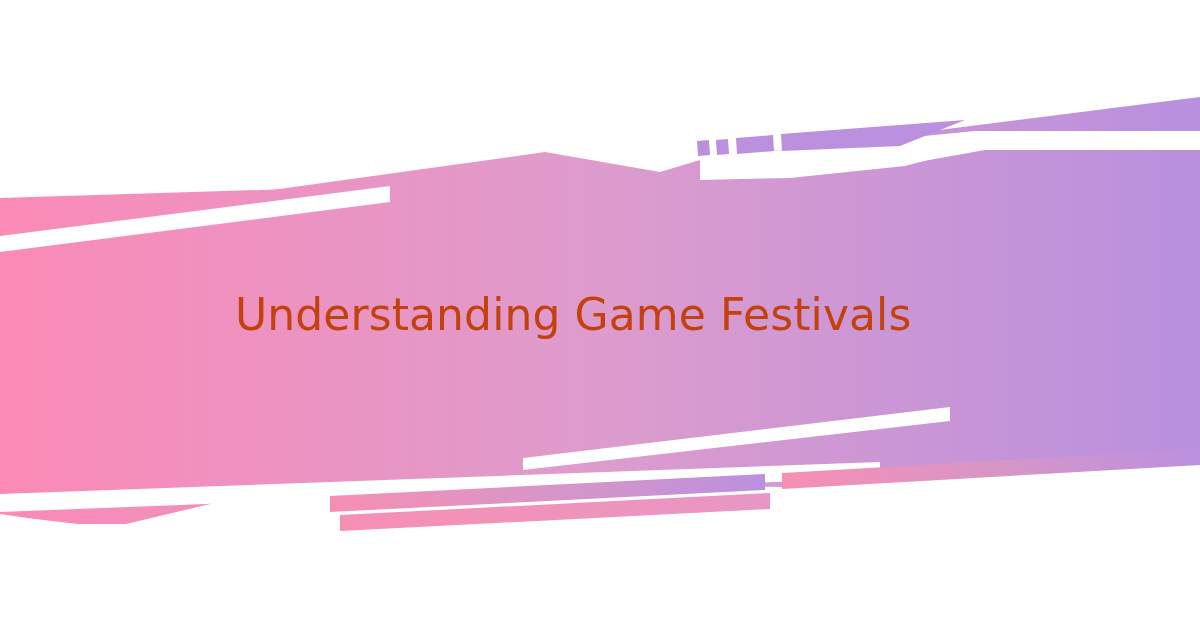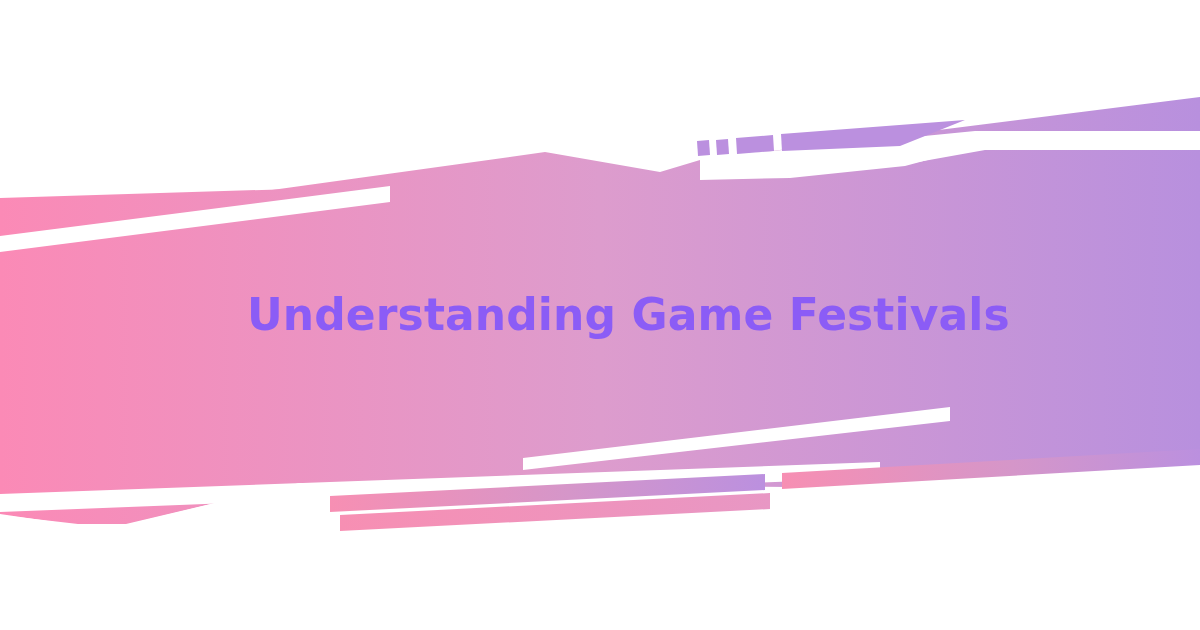--- a/index.html
+++ b/index.html
@@ -27,28 +27,28 @@
     display: block;
   }
   #title-layer {
     position: absolute;
     inset: 0;
     display: flex;
     align-items: center;
     pointer-events: none;
   }
   #banner-title {
-    margin: 12px;
+    margin: 0;
     padding: 0 0 0 235px;
     font-family: "DejaVu Sans", sans-serif;
     font-size: 44px;
-    font-weight: 700;
+    font-weight: 400;
     line-height: 1.15;
     letter-spacing: 0.1px;
-    color: #8b5cf6;
+    color: #c2410c;
     white-space: nowrap;
   }
 </style>
 </head>
 <body>
 
 <div id="banner">
 
   <svg id="banner-art" viewBox="0 0 1200 630" xmlns="http://www.w3.org/2000/svg">
     <defs>

